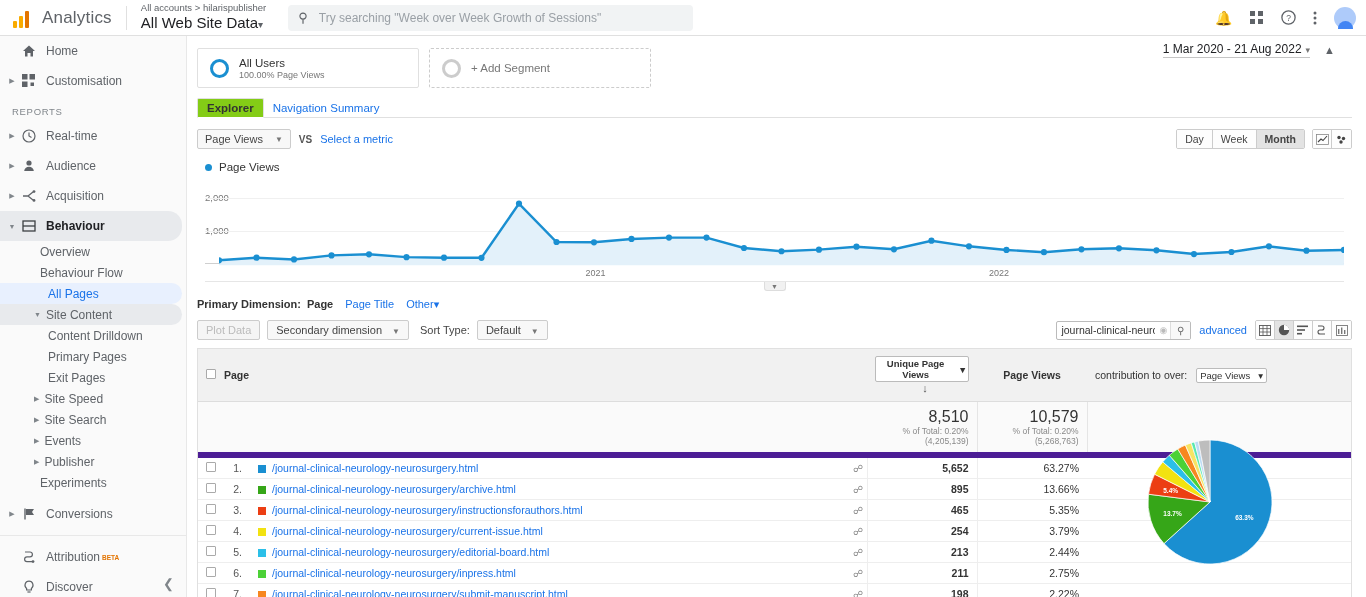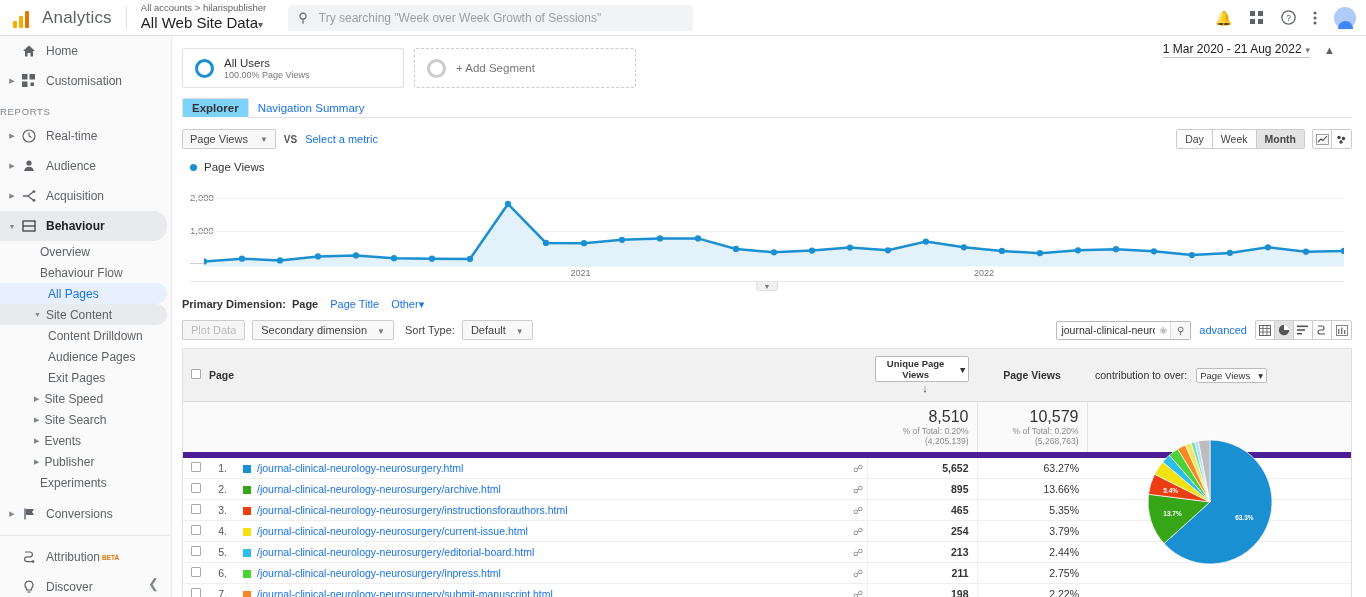--- a/index.html
+++ b/index.html
@@ -32,28 +32,28 @@
   .ticon{ color:#5f6368; font-size:14px; cursor:pointer; display:flex; align-items:center; }
   .avatar{ width:22px; height:22px; border-radius:50%; background:#aecbfa; display:flex; align-items:flex-end; justify-content:center; overflow:hidden; }
   .avatar .head{ width:8px; height:8px; border-radius:50%; background:#4285f4; margin-bottom:-1px; position:relative; }
   .avatar .body{ position:absolute; width:15px; height:8px; border-radius:8px 8px 0 0; background:#4285f4; bottom:0; }
   .avatar-wrap{ position:relative; width:22px; height:22px; }
 
   
   .layout{ display:flex; height:561px; }
 
   
-  .sidebar{ width:172px; background:#fafafa; border-right:1px solid #e8e8e8; position:relative; flex:none; font-size:12px; }
+  .sidebar{ width:187px; background:#fafafa; border-right:1px solid #e8e8e8; position:relative; flex:none; font-size:12px; }
   .nav-item{ display:flex; align-items:center; height:30px; padding-left:6px; cursor:pointer; color:#5f6368; position:relative;}
   .nav-item .arrow{ width:12px; font-size:7px; color:#80868b; text-align:center; }
   .nav-item .nicon{ width:22px; display:flex; justify-content:center; align-items:center; color:#5f6368; }
   .nav-item .nlabel{ margin-left:6px; font-size:12px; }
   .nav-item.active{ background:#e8eaed; border-radius:0 14px 14px 0; margin-right:4px; }
   .nav-item.active .nlabel{ color:#202124;font-weight:bold; }
-  .section-label{ font-size:9.5px; color:#80868b; letter-spacing:.7px; padding:10px 0 4px 0; }
+  .section-label{ font-size:9.5px; color:#80868b; letter-spacing:.7px; padding:10px 0 4px 12px; }
   .sub{ display:flex; align-items:center; height:21px; padding-left:40px; color:#5f6368; font-size:12px; cursor:pointer; }
   .sub.indent2{ padding-left:34px; }
   .sub .arrow{ font-size:7px; color:#80868b; margin-right:5px; }
   .sub.group{ background:#e8eaed; border-radius:0 14px 14px 0; margin-right:4px; }
   .sub.selected{ background:#e8f0fe; color:#1a73e8; border-radius:0 14px 14px 0; margin-right:4px; padding-left:48px; }
   .hr{ height:1px; background:#e8e8e8; margin:6px 0; }
   .beta{ font-size:6.5px; color:#e37400; vertical-align:super; margin-left:2px; font-weight:bold;}
   .collapse{ position:absolute; bottom:6px; right:12px; color:#80868b; font-size:13px; cursor:pointer; }
 
   
@@ -67,21 +67,21 @@
   .seg{ width:222px; height:40px; border:1px solid #e0e0e0; border-radius:2px; display:flex; align-items:center; padding-left:12px; background:#fff; cursor:pointer;}
   .seg .ring{ width:19px; height:19px; border-radius:50%; border:3px solid #1a8fd1; margin-right:10px; flex:none;}
   .seg .st1{ font-size:11.5px; color:#333; line-height:1.25; }
   .seg .st2{ font-size:9px; color:#777; }
   .seg.add{ border:1px dashed #ccc; width:222px; }
   .seg.add .ring{ border-color:#ccc; }
   .seg.add .lbl{ color:#777; font-size:11.5px; }
 
   .tabs{ display:flex; border-bottom:1px solid #e0e0e0; margin:8px 14px 0 10px; align-items:flex-end; height:22px; }
   .tab{ font-size:11.5px; padding:3px 9px; cursor:pointer; color:#1a73e8; }
-  .tab.active{ color:#333; font-weight:bold; border:1px solid #e0e0e0; border-bottom:1px solid #fff; margin-bottom:-1px; background:#7dd3fc; border-radius:2px 2px 0 0;}
+  .tab.active{ color:#333; font-weight:bold; border:1px solid #e0e0e0; border-bottom:1px solid #fff; margin-bottom:-1px; background:#84cc16; border-radius:2px 2px 0 0;}
 
   .metricrow{ display:flex; align-items:center; margin:11px 14px 0 10px; height:20px; }
   .mselect{ border:1px solid #ccc; background:#f8f8f8; border-radius:2px; font-size:11px; padding:3px 7px; color:#444; display:flex; align-items:center; gap:12px; cursor:pointer;}
   .mselect .caret{ font-size:8px; color:#777; }
   .vs{ font-size:10px; font-weight:bold; margin:0 8px; color:#555; }
   .selmetric{ color:#1a73e8; font-size:11px; cursor:pointer; }
   .granul{ margin-left:auto; display:flex; align-items:center; gap:7px;}
   .gbtns{ display:flex; border:1px solid #ccc; border-radius:2px; overflow:hidden; }
   .gbtn{ font-size:10.5px; padding:3px 8px; background:#fdfdfd; color:#444; cursor:pointer; border-right:1px solid #ccc; }
   .gbtn:last-child{ border-right:0; }
@@ -276,21 +276,21 @@
         <span>All Pages</span>
       </div>
     <div class="sub indent2 group">
         <span class="arrow">▼</span>
         <span>Site Content</span>
       </div>
     <div class="sub selected" style="background:transparent;color:#5f6368;">
         <span>Content Drilldown</span>
       </div>
     <div class="sub selected" style="background:transparent;color:#5f6368;">
-        <span>Audience Pages</span>
+        <span>Primary Pages</span>
       </div>
     <div class="sub selected" style="background:transparent;color:#5f6368;">
         <span>Exit Pages</span>
       </div>
     <div class="sub indent2">
         <span class="arrow">▶</span>
         <span>Site Speed</span>
       </div>
     <div class="sub indent2">
         <span class="arrow">▶</span>

